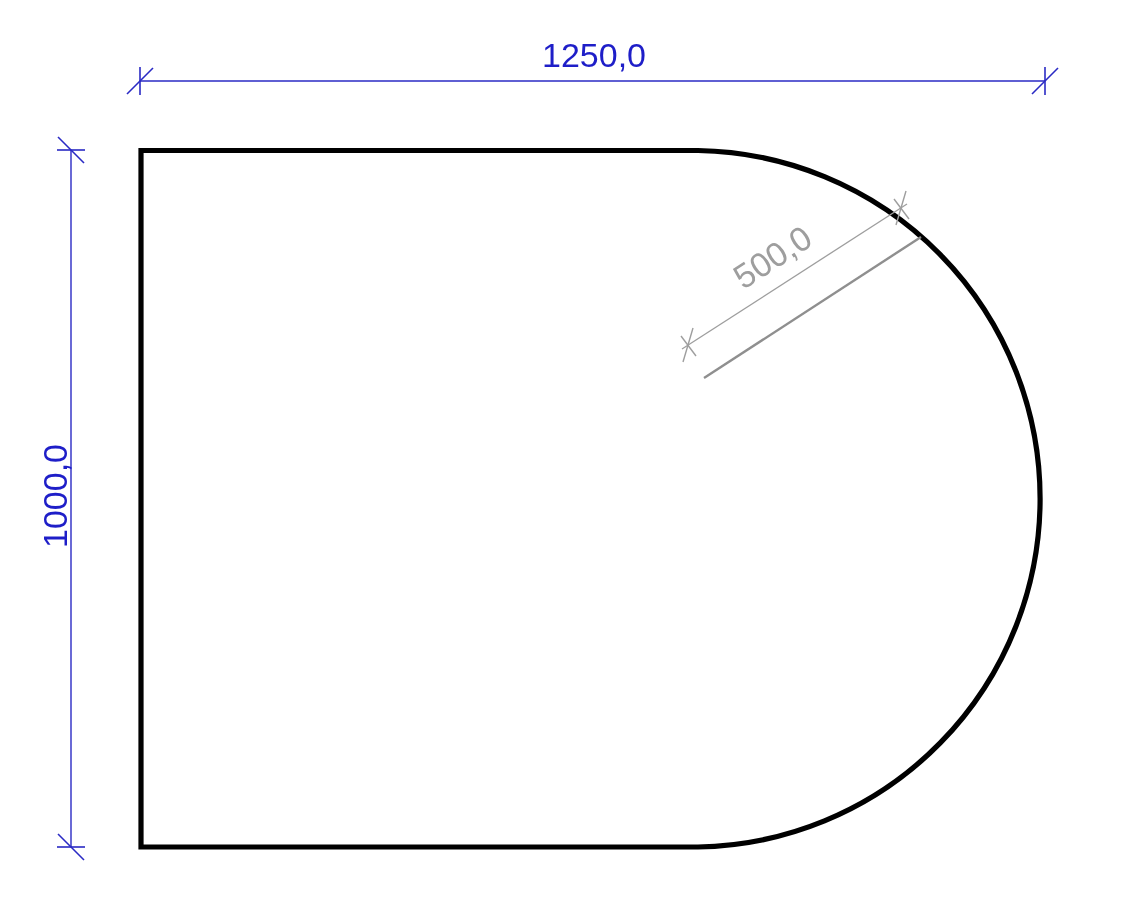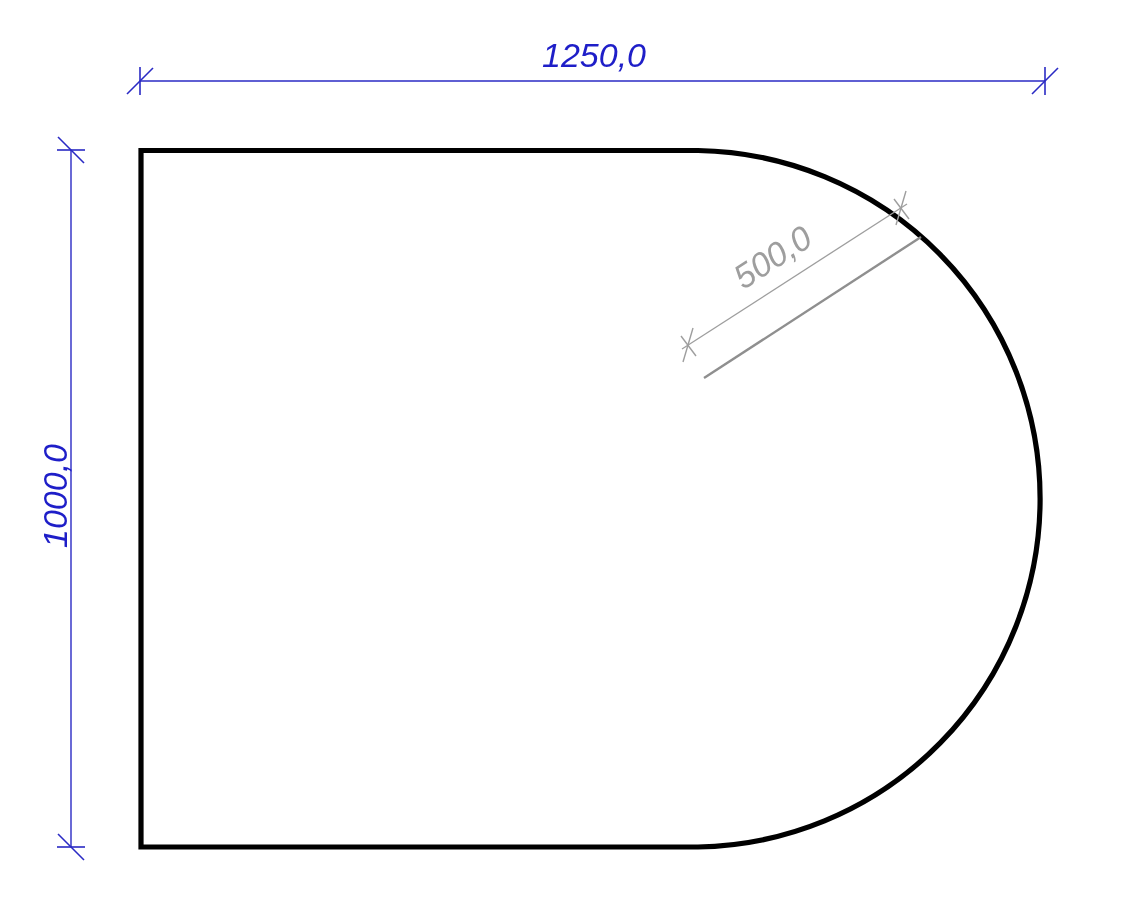--- a/index.html
+++ b/index.html
@@ -7,21 +7,20 @@
     padding: 0;
     background: #ffffff;
   }
   #canvas {
     position: relative;
     width: 1131px;
     height: 923px;
     background: #ffffff;
     overflow: hidden;
     font-family: "Liberation Sans", sans-serif;
-    font-style: italic;
   }
   svg { display: block; }
 
   
   .shape-outline {
     fill: none;
     stroke: #000000;
     stroke-width: 5.2;
     stroke-linejoin: miter;
   }

